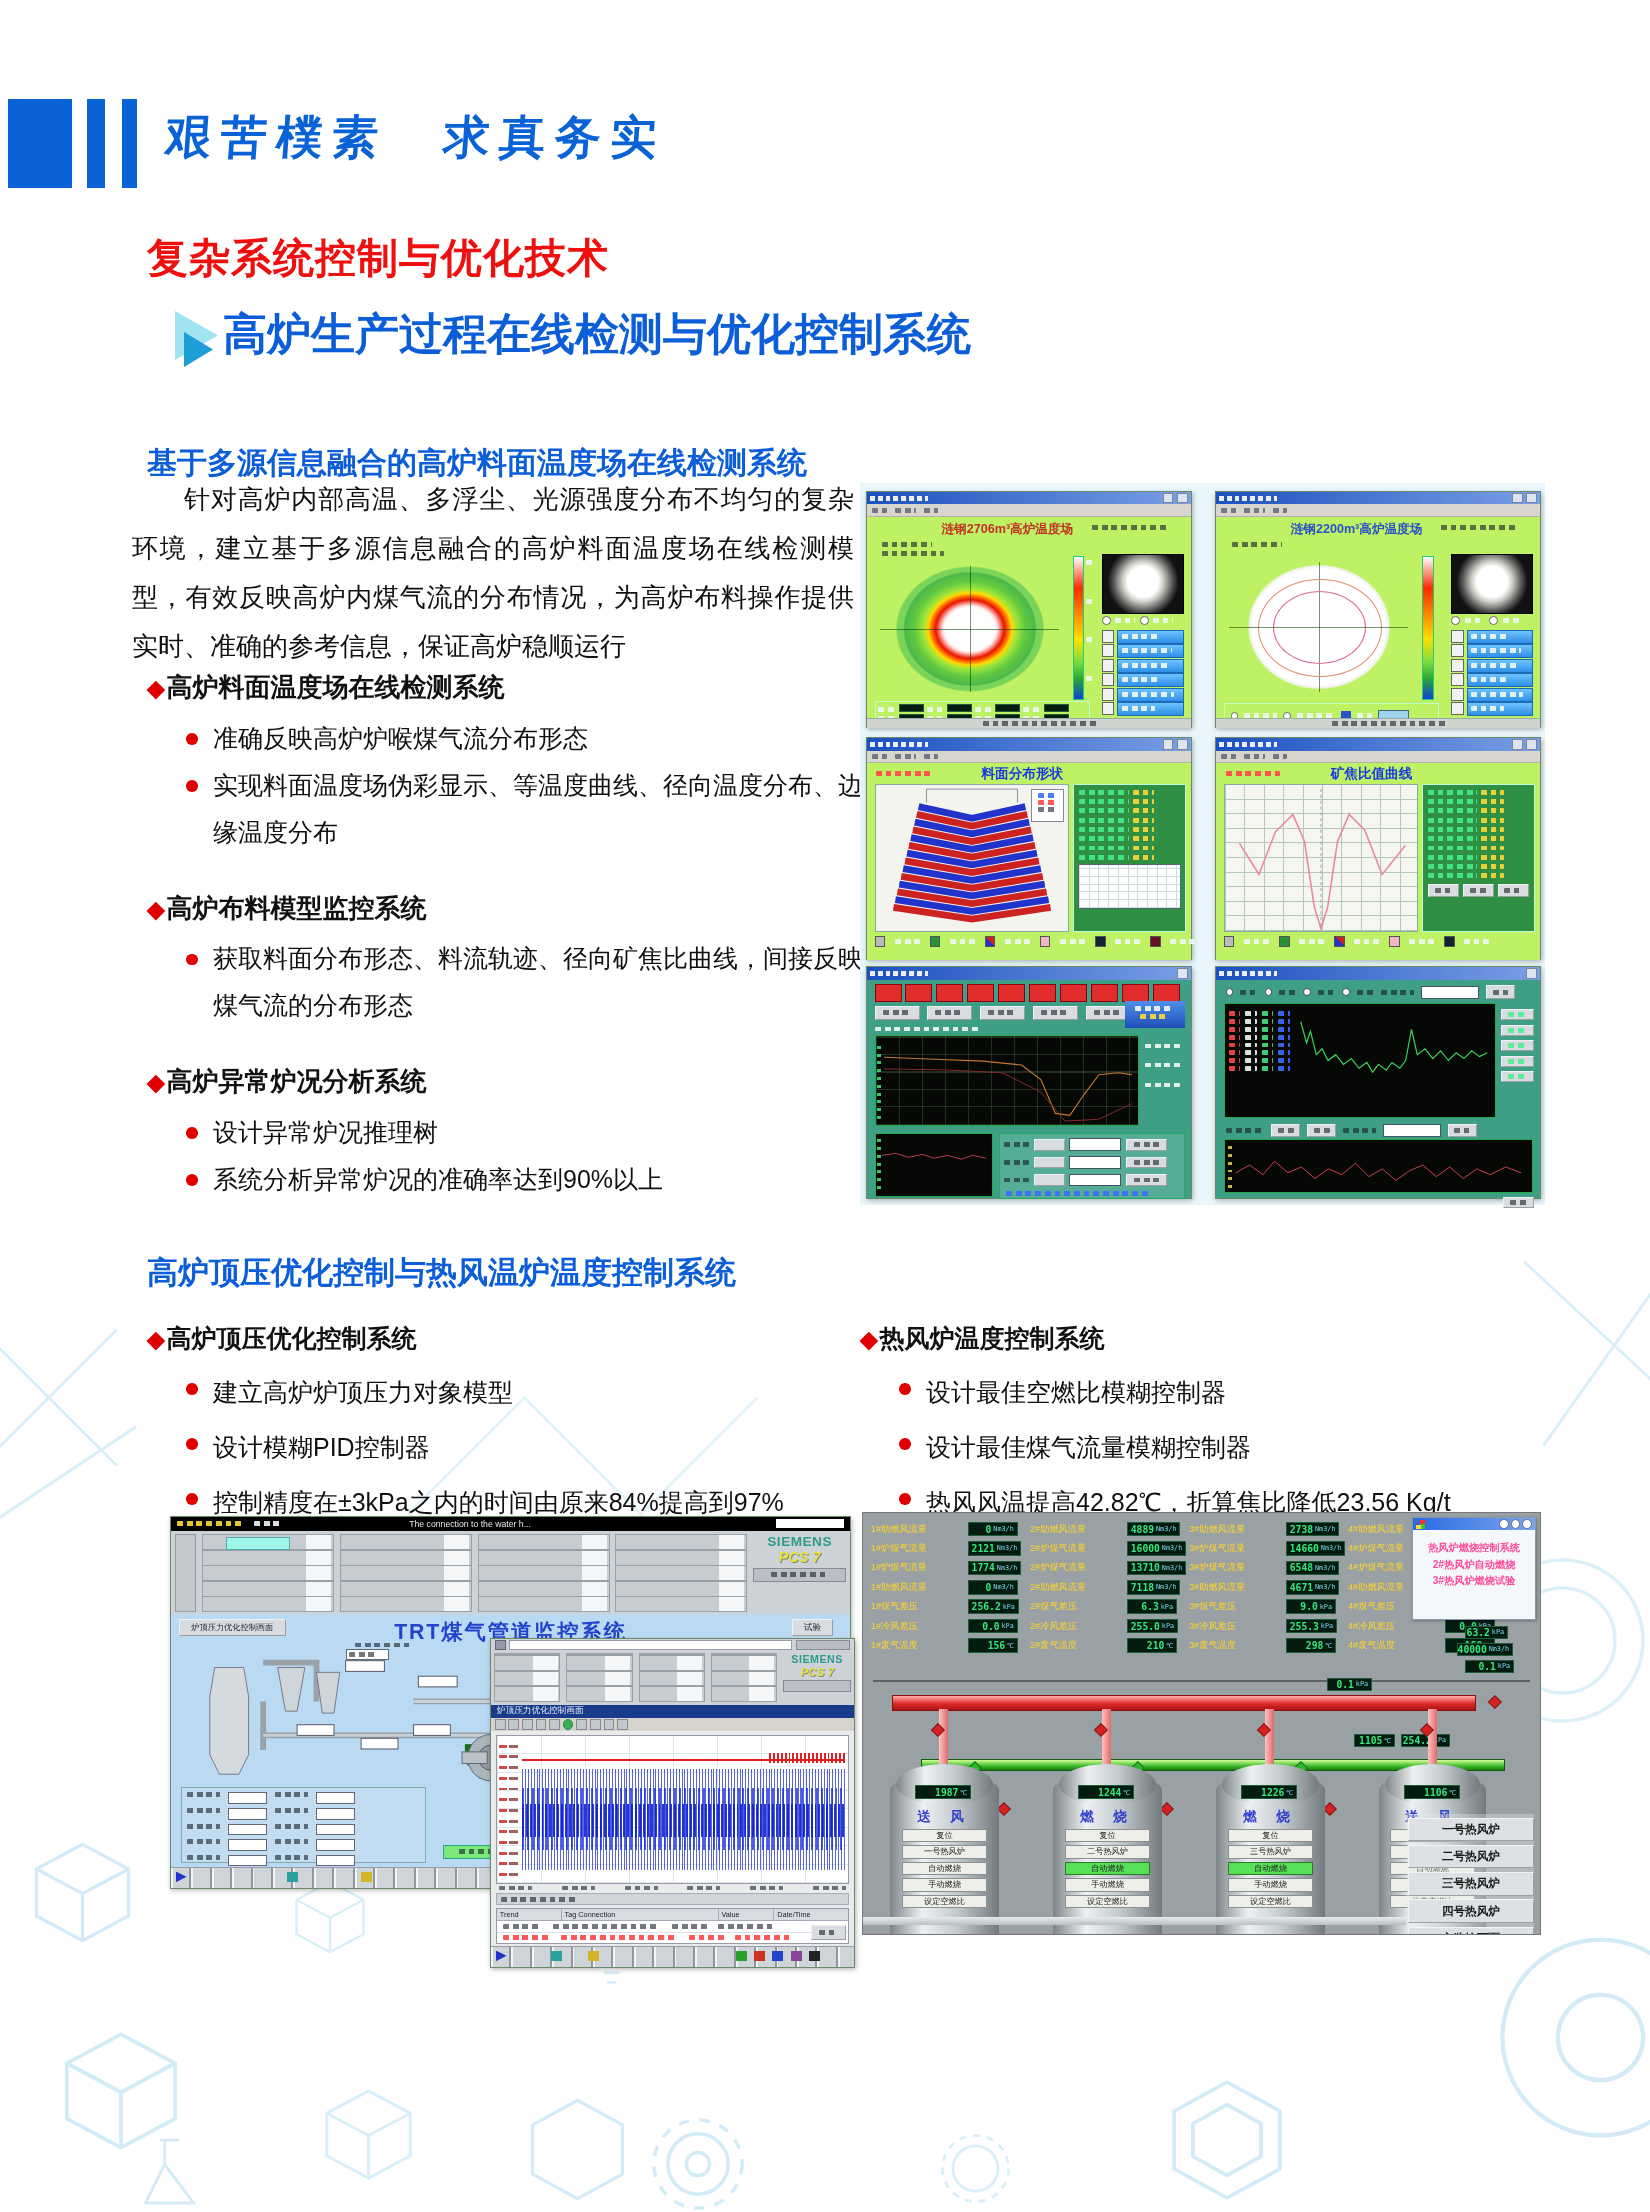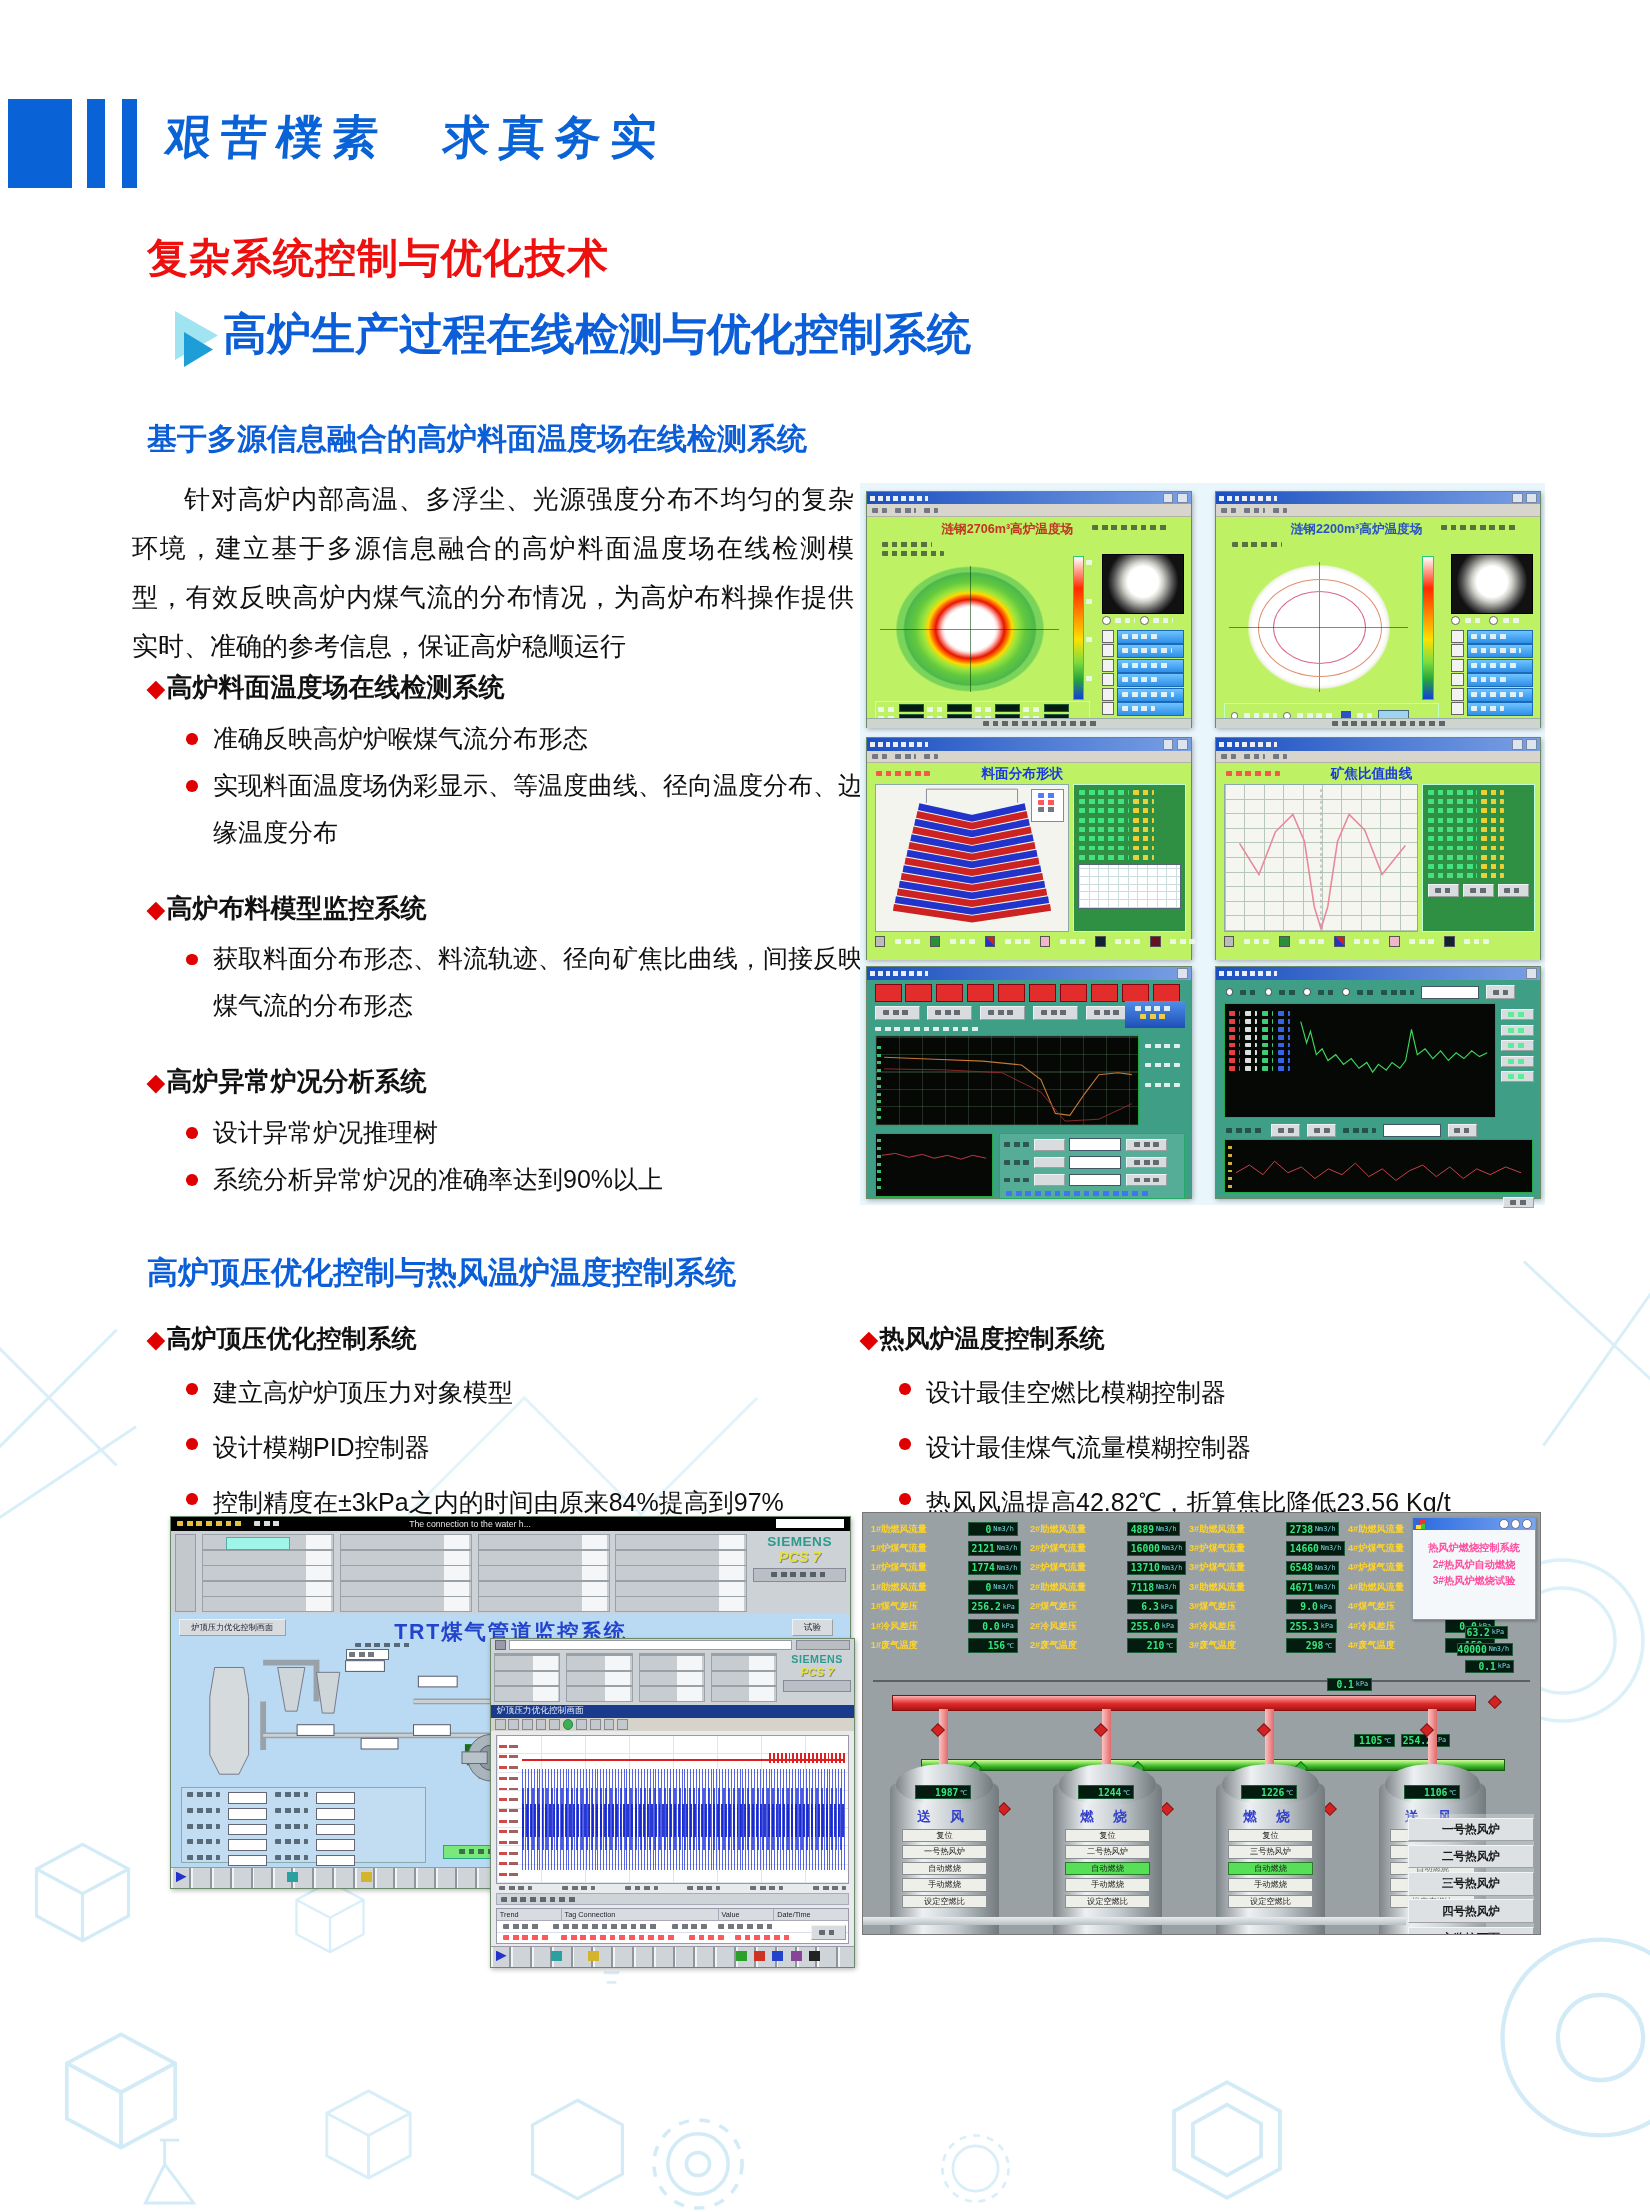--- a/index.html
+++ b/index.html
@@ -60,21 +60,21 @@
   .acol{flex:1;background:repeating-linear-gradient(0deg,#c6ccd0 0 13.6px,#99a1a7 13.6px 15.5px);border:1px solid #9aa2a8;position:relative}
   .acol::after{content:"";position:absolute;right:1.9px;top:0;bottom:0;width:25px;background:repeating-linear-gradient(0deg,#f4f6f8 0 13.6px,#99a1a7 13.6px 15.5px)}
   .brand{flex:0 0 93px;text-align:center}
   .brand .b1{color:#2e9a8f;font-weight:bold;font-size:13.6px;letter-spacing:0.5px}
   .brand .b2{color:#e6e23a;font-weight:bold;font-style:italic;font-size:14.6px;text-shadow:1px 1px 0 #888}
   .toolb{position:absolute;left:0;right:0;bottom:0;height:20.4px;background:#cfd4d8;border-top:1px solid #99a;background-image:repeating-linear-gradient(90deg,#f2f4f6 0 1.9px,#cfd4d8 1.9px 18.4px,#8f979d 18.4px 20.4px)}
   .toolb b{position:absolute;top:3.9px;width:10.7px;height:10.7px}
   .dbox{position:absolute;background:#fff;border:1px solid #5a6a7a;display:flex;align-items:center;padding:0 1.9px;box-sizing:border-box}
   
   .cell{display:flex;align-items:center;gap:3.9px;height:16.5px;margin-bottom:2.9px}
-  .glabel{flex:0 0 93px;font-size:9.2px;font-weight:bold;color:#ffd428;white-space:nowrap;overflow:hidden}
+  .glabel{flex:0 0 93px;font-size:9.2px;font-weight:normal;color:#ffd428;white-space:nowrap;overflow:hidden}
   .gval{flex:0 0 50px;height:14.6px}
   .stove{position:absolute;width:109px;height:163px;background:linear-gradient(90deg,#7d8488,#eef1f3 30%,#c2c9cd 62%,#737a7e);border-radius:7.8px}
   .stove .dome{position:absolute;left:5.8px;right:5.8px;top:-19.4px;height:41px;border-radius:50%;background:linear-gradient(90deg,#7d8488,#eef1f3 30%,#c2c9cd 62%,#737a7e)}
   .stove .sled{position:absolute;left:25px;top:1.9px;width:56px;height:14.6px}
   .smode{position:absolute;left:0;right:0;top:25px;text-align:center;font-size:13.6px;font-weight:bold;color:#3340cc;letter-spacing:7.8px}
   .wbtn{display:block;width:85px;height:13.6px;margin:2.9px auto 0;background:#efefea;border:1px solid #898f93;font-size:8.2px;line-height:11.6px;text-align:center;color:#222;padding:0;overflow:hidden;white-space:nowrap}
   .wbtn.on{background:#57e057;border-color:#2a7a2a}
   .mbtn{display:flex;align-items:center;justify-content:center;width:124px;height:21.3px;margin-bottom:3.9px;background:#dde1e3;border:1.9px outset #f2f5f6;font-size:11.6px;font-weight:bold;color:#1a1a1a}
   .valve{position:absolute;width:7.8px;height:7.8px;transform:rotate(45deg);border:1px solid rgba(0,0,0,.4)}
   .vr{background:#d42222}.vg{background:#2ab52a}
@@ -169,21 +169,21 @@
 
   <div class="hblock" style="left:7.8px;top:99px;width:64px;height:89px"></div>
   <div class="hblock" style="left:87px;top:99px;width:17.5px;height:89px"></div>
   <div class="hblock" style="left:122px;top:99px;width:14.6px;height:89px"></div>
   <div class="motto">艰苦樸素　求真务实</div>
 
   <div class="h-red">复杂系统控制与优化技术</div>
   <div class="arrow1"></div>
   <div class="arrow2"></div>
   <div class="h-main">高炉生产过程在线检测与优化控制系统</div>
-  <div class="h-sub" style="left:147px;top:419px">基于多源信息融合的高炉料面温度场在线检测系统</div>
+  <div class="h-sub" style="left:147px;top:443px">基于多源信息融合的高炉料面温度场在线检测系统</div>
 
   <div class="intro">针对高炉内部高温、多浮尘、光源强度分布不均匀的复杂环境，建立基于多源信息融合的高炉料面温度场在线检测模型，有效反映高炉内煤气流的分布情况，为高炉布料操作提供实时、准确的参考信息，保证高炉稳顺运行</div>
 
   <div class="abs" style="left:147px;top:670px;width:718px;z-index:1">
     <div class="grp">
       <div class="gtitle"><span class="dia">◆</span><span>高炉料面温度场在线检测系统</span></div>
       <ul class="blt">
           <li>准确反映高炉炉喉煤气流分布形态</li>
           <li>实现料面温度场伪彩显示、等温度曲线、径向温度分布、边缘温度分布</li>
         </ul>

